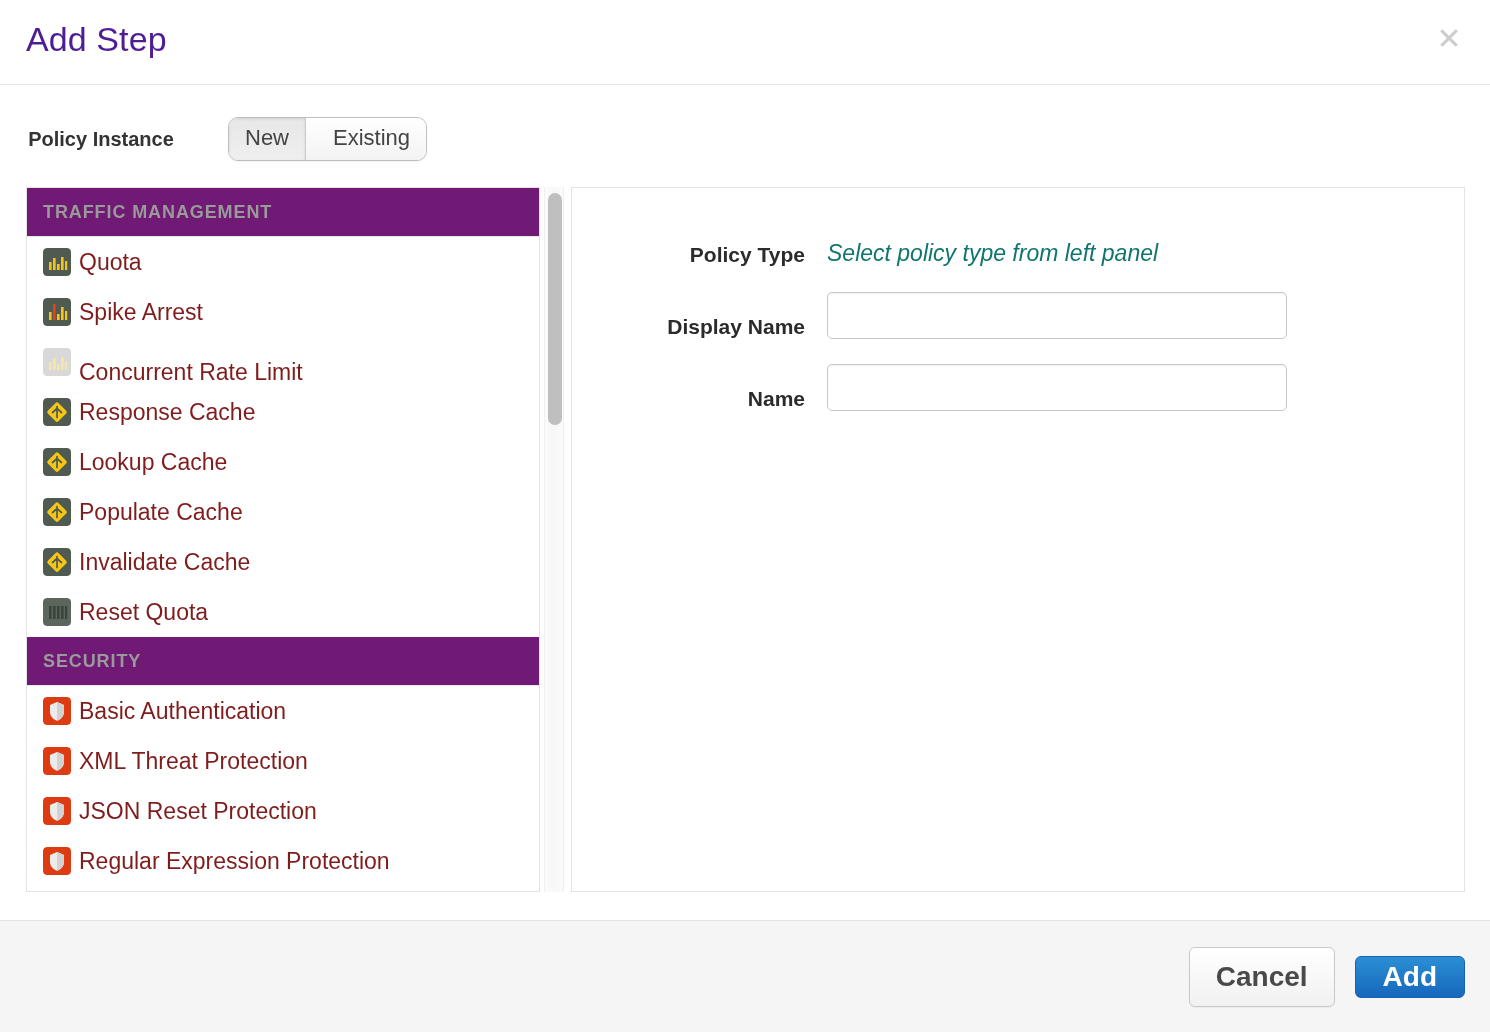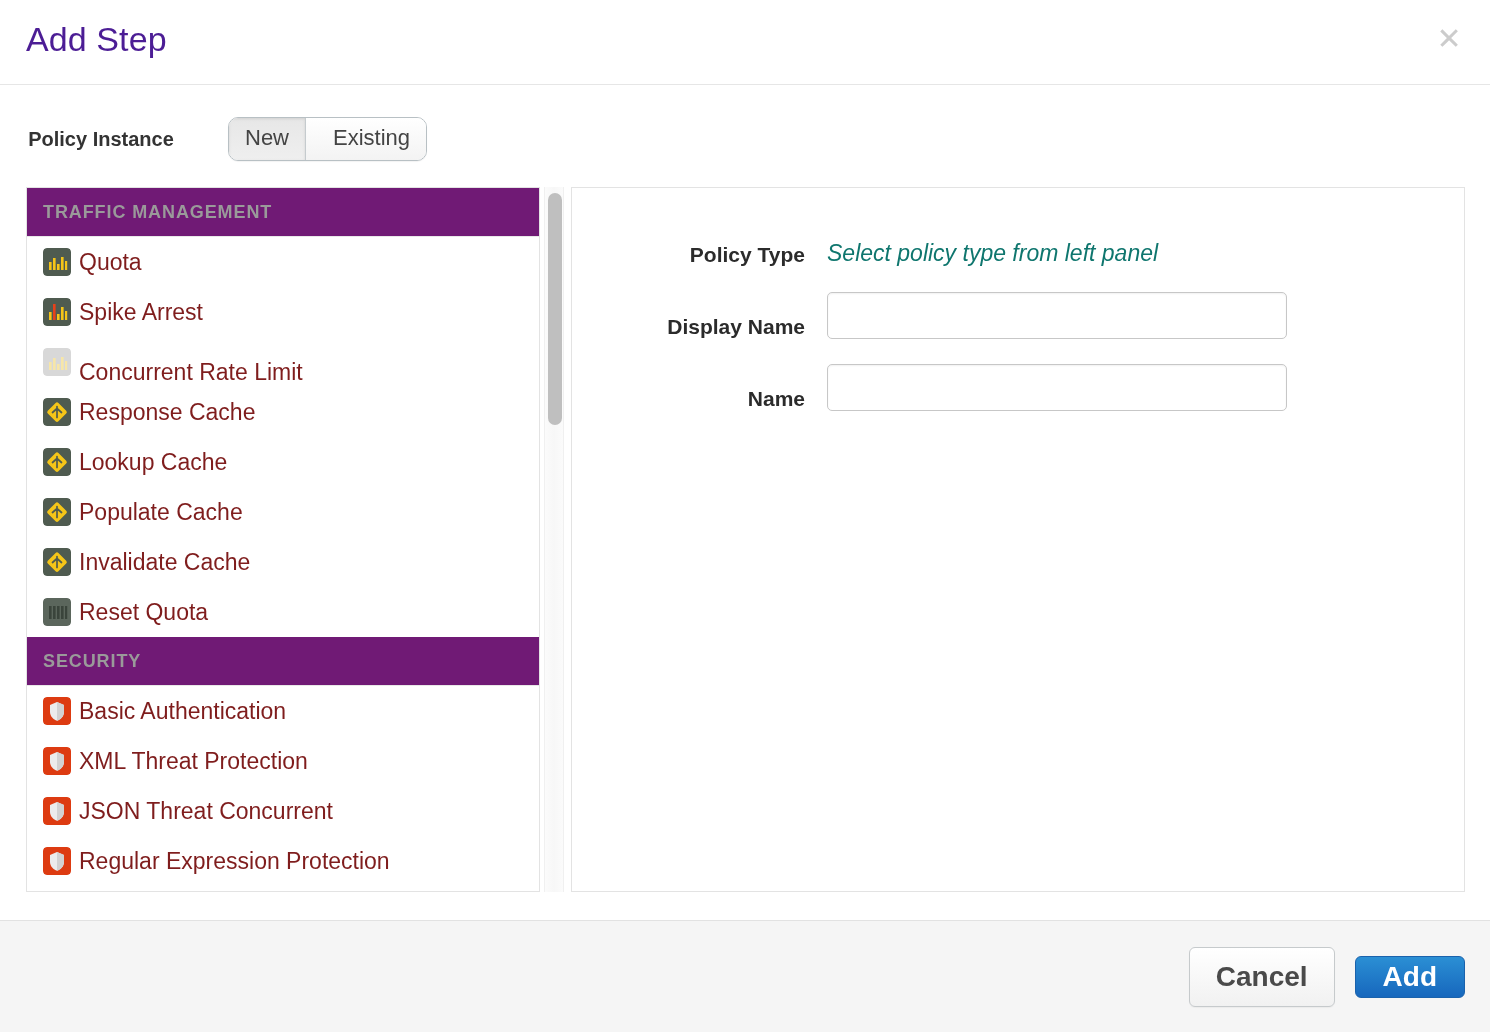--- a/index.html
+++ b/index.html
@@ -409,21 +409,21 @@
           </div>
 
           <div class="policy-row">
             <span class="picon">
               <svg viewBox="0 0 28 28">
                   <rect width="28" height="28" rx="4" fill="#dd3b11"></rect>
               <path d="M14 5 L21 8 L21 15 C21 19.5 17.5 22.5 14 23.8 C10.5 22.5 7 19.5 7 15 L7 8 Z" fill="#ececec"></path>
               <path d="M14 5 L21 8 L21 15 C21 19.5 17.5 22.5 14 23.8 Z" fill="#d2d2d2"></path>
                 </svg>
             </span>
-            <span class="policy-label">JSON Threat Concurrent</span>
+            <span class="policy-label">JSON Reset Protection</span>
           </div>
 
           <div class="policy-row">
             <span class="picon">
               <svg viewBox="0 0 28 28">
                   <rect width="28" height="28" rx="4" fill="#dd3b11"></rect>
               <path d="M14 5 L21 8 L21 15 C21 19.5 17.5 22.5 14 23.8 C10.5 22.5 7 19.5 7 15 L7 8 Z" fill="#ececec"></path>
               <path d="M14 5 L21 8 L21 15 C21 19.5 17.5 22.5 14 23.8 Z" fill="#d2d2d2"></path>
                 </svg>
             </span>

